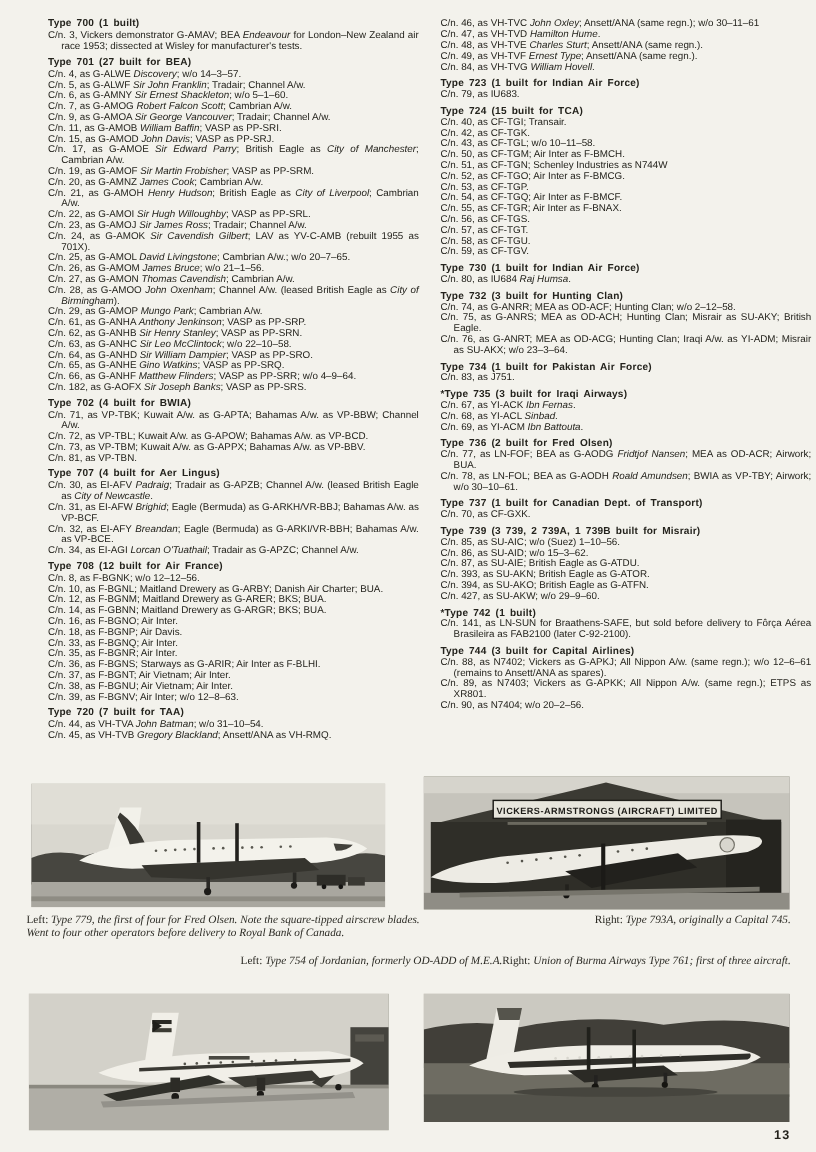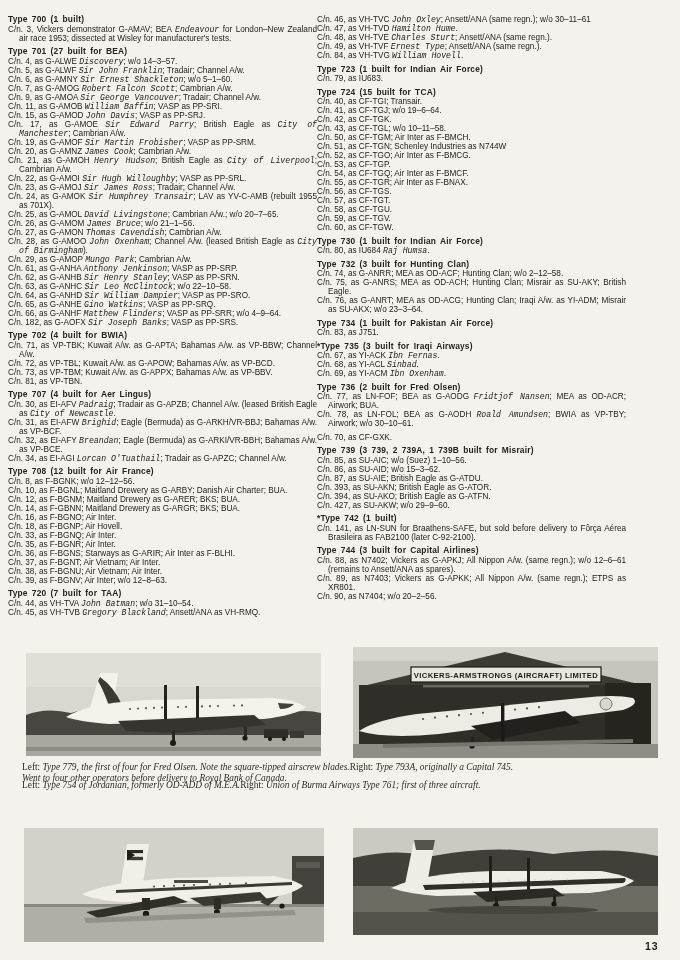--- a/index.html
+++ b/index.html
@@ -1,40 +1,40 @@
 <!DOCTYPE html>
 <html><head>
 <meta charset="utf-8">
 <style>
   html,body{margin:0;padding:0;}
   body{
     width:680px;height:960px;position:relative;overflow:hidden;
     background:#f3f2ec;color:#24231d;
     font-family:"Liberation Sans",sans-serif;
   }
-  .text-area{position:absolute;left:8px;top:15px;width:636px;display:flex;}
+  .text-area{position:absolute;left:40px;top:15px;width:636px;display:flex;gap:18px;}
   .col{width:309px;font-size:8.2px;line-height:9px;}
   .section{margin-top:4.5px;}
   .section.first{margin-top:0;}
   .heading{font-weight:bold;font-size:8.4px;word-spacing:1.6px;letter-spacing:.2px;margin-bottom:.5px;}
   .entry{padding-left:11px;text-indent:-11px;text-align:justify;}
-  .entry i{font-style:italic;font-family:Liberation Mono, monospace;}
+  .entry i{font-style:italic;}
 
   .photo{position:absolute;overflow:hidden;background:#cfcdc6;box-shadow:0 0 0 1px #a7a59c inset;}
   #photo-tl{left:26px;top:653px;width:295px;height:103px;}
   #photo-tr{left:353px;top:647px;width:305px;height:111px;}
   #photo-bl{left:24px;top:828px;width:300px;height:114px;}
   #photo-br{left:353px;top:828px;width:305px;height:107px;}
   .photo svg{display:block;width:100%;height:100%;}
 
   .caption{position:absolute;left:22px;width:637px;font-family:"Liberation Serif",serif;
     font-style:italic;font-size:9.4px;line-height:11px;color:#2c2b25;}
-  #caption1a{top:762px;display:flex;}
+  #caption1a{top:762px;display:flex;justify-content:space-between;}
   #caption1b{top:773px;}
-  #caption2{top:780px;display:flex;justify-content:flex-start;}
+  #caption2{top:796px;display:flex;justify-content:flex-end;}
   .cap-label{font-style:normal;}
 
   #page-num{position:absolute;left:645px;top:940px;font-weight:bold;font-size:10.5px;letter-spacing:1px;}
 </style>
 </head>
 <body>
 
 <div class="text-area">
   <div class="col" id="col-left">
       <div class="section first">
@@ -49,21 +49,21 @@
         <div class="entry">C/n. 7, as G-AMOG <i>Robert Falcon Scott</i>; Cambrian A/w.</div>
         <div class="entry">C/n. 9, as G-AMOA <i>Sir George Vancouver</i>; Tradair; Channel A/w.</div>
         <div class="entry">C/n. 11, as G-AMOB <i>William Baffin</i>; VASP as PP-SRI.</div>
         <div class="entry">C/n. 15, as G-AMOD <i>John Davis</i>; VASP as PP-SRJ.</div>
         <div class="entry">C/n. 17, as G-AMOE <i>Sir Edward Parry</i>; British Eagle as <i>City of Manchester</i>; Cambrian A/w.</div>
         <div class="entry">C/n. 19, as G-AMOF <i>Sir Martin Frobisher</i>; VASP as PP-SRM.</div>
         <div class="entry">C/n. 20, as G-AMNZ <i>James Cook</i>; Cambrian A/w.</div>
         <div class="entry">C/n. 21, as G-AMOH <i>Henry Hudson</i>; British Eagle as <i>City of Liverpool</i>; Cambrian A/w.</div>
         <div class="entry">C/n. 22, as G-AMOI <i>Sir Hugh Willoughby</i>; VASP as PP-SRL.</div>
         <div class="entry">C/n. 23, as G-AMOJ <i>Sir James Ross</i>; Tradair; Channel A/w.</div>
-        <div class="entry">C/n. 24, as G-AMOK <i>Sir Humphrey Transair</i>; LAV as YV-C-AMB (rebuilt 1955 as 701X).</div>
+        <div class="entry">C/n. 24, as G-AMOK <i>Sir Cavendish Gilbert</i>; LAV as YV-C-AMB (rebuilt 1955 as 701X).</div>
         <div class="entry">C/n. 25, as G-AMOL <i>David Livingstone</i>; Cambrian A/w.; w/o 20–7–65.</div>
         <div class="entry">C/n. 26, as G-AMOM <i>James Bruce</i>; w/o 21–1–56.</div>
         <div class="entry">C/n. 27, as G-AMON <i>Thomas Cavendish</i>; Cambrian A/w.</div>
         <div class="entry">C/n. 28, as G-AMOO <i>John Oxenham</i>; Channel A/w. (leased British Eagle as <i>City of Birmingham</i>).</div>
         <div class="entry">C/n. 29, as G-AMOP <i>Mungo Park</i>; Cambrian A/w.</div>
         <div class="entry">C/n. 61, as G-ANHA <i>Anthony Jenkinson</i>; VASP as PP-SRP.</div>
         <div class="entry">C/n. 62, as G-ANHB <i>Sir Henry Stanley</i>; VASP as PP-SRN.</div>
         <div class="entry">C/n. 63, as G-ANHC <i>Sir Leo McClintock</i>; w/o 22–10–58.</div>
         <div class="entry">C/n. 64, as G-ANHD <i>Sir William Dampier</i>; VASP as PP-SRO.</div>
         <div class="entry">C/n. 65, as G-ANHE <i>Gino Watkins</i>; VASP as PP-SRQ.</div>
@@ -84,21 +84,21 @@
         <div class="entry">C/n. 32, as EI-AFY <i>Breandan</i>; Eagle (Bermuda) as G-ARKI/VR-BBH; Bahamas A/w. as VP-BCE.</div>
         <div class="entry">C/n. 34, as EI-AGI <i>Lorcan O'Tuathail</i>; Tradair as G-APZC; Channel A/w.</div>
       </div>
       <div class="section">
         <div class="heading">Type 708 (12 built for Air France)</div>
         <div class="entry">C/n. 8, as F-BGNK; w/o 12–12–56.</div>
         <div class="entry">C/n. 10, as F-BGNL; Maitland Drewery as G-ARBY; Danish Air Charter; BUA.</div>
         <div class="entry">C/n. 12, as F-BGNM; Maitland Drewery as G-ARER; BKS; BUA.</div>
         <div class="entry">C/n. 14, as F-GBNN; Maitland Drewery as G-ARGR; BKS; BUA.</div>
         <div class="entry">C/n. 16, as F-BGNO; Air Inter.</div>
-        <div class="entry">C/n. 18, as F-BGNP; Air Hovell.</div>
+        <div class="entry">C/n. 18, as F-BGNP; Air Davis.</div>
         <div class="entry">C/n. 33, as F-BGNQ; Air Inter.</div>
         <div class="entry">C/n. 35, as F-BGNR; Air Inter.</div>
         <div class="entry">C/n. 36, as F-BGNS; Starways as G-ARIR; Air Inter as F-BLHI.</div>
         <div class="entry">C/n. 37, as F-BGNT; Air Vietnam; Air Inter.</div>
         <div class="entry">C/n. 38, as F-BGNU; Air Vietnam; Air Inter.</div>
         <div class="entry">C/n. 39, as F-BGNV; Air Inter; w/o 12–8–63.</div>
       </div>
       <div class="section">
         <div class="heading">Type 720 (7 built for TAA)</div>
         <div class="entry">C/n. 44, as VH-TVA <i>John Batman</i>; w/o 31–10–54.</div>
@@ -113,61 +113,60 @@
         <div class="entry">C/n. 49, as VH-TVF <i>Ernest Type</i>; Ansett/ANA (same regn.).</div>
         <div class="entry">C/n. 84, as VH-TVG <i>William Hovell</i>.</div>
       </div>
       <div class="section">
         <div class="heading">Type 723 (1 built for Indian Air Force)</div>
         <div class="entry">C/n. 79, as IU683.</div>
       </div>
       <div class="section">
         <div class="heading">Type 724 (15 built for TCA)</div>
         <div class="entry">C/n. 40, as CF-TGI; Transair.</div>
-        <div class="entry">C/n. 41, as CF-TGJ; w/o 19–6–64.</div>
         <div class="entry">C/n. 42, as CF-TGK.</div>
         <div class="entry">C/n. 43, as CF-TGL; w/o 10–11–58.</div>
         <div class="entry">C/n. 50, as CF-TGM; Air Inter as F-BMCH.</div>
         <div class="entry">C/n. 51, as CF-TGN; Schenley Industries as N744W</div>
         <div class="entry">C/n. 52, as CF-TGO; Air Inter as F-BMCG.</div>
         <div class="entry">C/n. 53, as CF-TGP.</div>
         <div class="entry">C/n. 54, as CF-TGQ; Air Inter as F-BMCF.</div>
         <div class="entry">C/n. 55, as CF-TGR; Air Inter as F-BNAX.</div>
         <div class="entry">C/n. 56, as CF-TGS.</div>
         <div class="entry">C/n. 57, as CF-TGT.</div>
         <div class="entry">C/n. 58, as CF-TGU.</div>
         <div class="entry">C/n. 59, as CF-TGV.</div>
-        <div class="entry">C/n. 60, as CF-TGW.</div>
       </div>
       <div class="section">
         <div class="heading">Type 730 (1 built for Indian Air Force)</div>
         <div class="entry">C/n. 80, as IU684 <i>Raj Humsa</i>.</div>
       </div>
       <div class="section">
         <div class="heading">Type 732 (3 built for Hunting Clan)</div>
         <div class="entry">C/n. 74, as G-ANRR; MEA as OD-ACF; Hunting Clan; w/o 2–12–58.</div>
         <div class="entry">C/n. 75, as G-ANRS; MEA as OD-ACH; Hunting Clan; Misrair as SU-AKY; British Eagle.</div>
         <div class="entry">C/n. 76, as G-ANRT; MEA as OD-ACG; Hunting Clan; Iraqi A/w. as YI-ADM; Misrair as SU-AKX; w/o 23–3–64.</div>
       </div>
       <div class="section">
         <div class="heading">Type 734 (1 built for Pakistan Air Force)</div>
         <div class="entry">C/n. 83, as J751.</div>
       </div>
       <div class="section">
         <div class="heading">*Type 735 (3 built for Iraqi Airways)</div>
         <div class="entry">C/n. 67, as YI-ACK <i>Ibn Fernas</i>.</div>
         <div class="entry">C/n. 68, as YI-ACL <i>Sinbad</i>.</div>
-        <div class="entry">C/n. 69, as YI-ACM <i>Ibn Oxenham</i>.</div>
+        <div class="entry">C/n. 69, as YI-ACM <i>Ibn Battouta</i>.</div>
       </div>
       <div class="section">
         <div class="heading">Type 736 (2 built for Fred Olsen)</div>
         <div class="entry">C/n. 77, as LN-FOF; BEA as G-AODG <i>Fridtjof Nansen</i>; MEA as OD-ACR; Airwork; BUA.</div>
         <div class="entry">C/n. 78, as LN-FOL; BEA as G-AODH <i>Roald Amundsen</i>; BWIA as VP-TBY; Airwork; w/o 30–10–61.</div>
       </div>
       <div class="section">
+        <div class="heading">Type 737 (1 built for Canadian Dept. of Transport)</div>
         <div class="entry">C/n. 70, as CF-GXK.</div>
       </div>
       <div class="section">
         <div class="heading">Type 739 (3 739, 2 739A, 1 739B built for Misrair)</div>
         <div class="entry">C/n. 85, as SU-AIC; w/o (Suez) 1–10–56.</div>
         <div class="entry">C/n. 86, as SU-AID; w/o 15–3–62.</div>
         <div class="entry">C/n. 87, as SU-AIE; British Eagle as G-ATDU.</div>
         <div class="entry">C/n. 393, as SU-AKN; British Eagle as G-ATOR.</div>
         <div class="entry">C/n. 394, as SU-AKO; British Eagle as G-ATFN.</div>
         <div class="entry">C/n. 427, as SU-AKW; w/o 29–9–60.</div>

